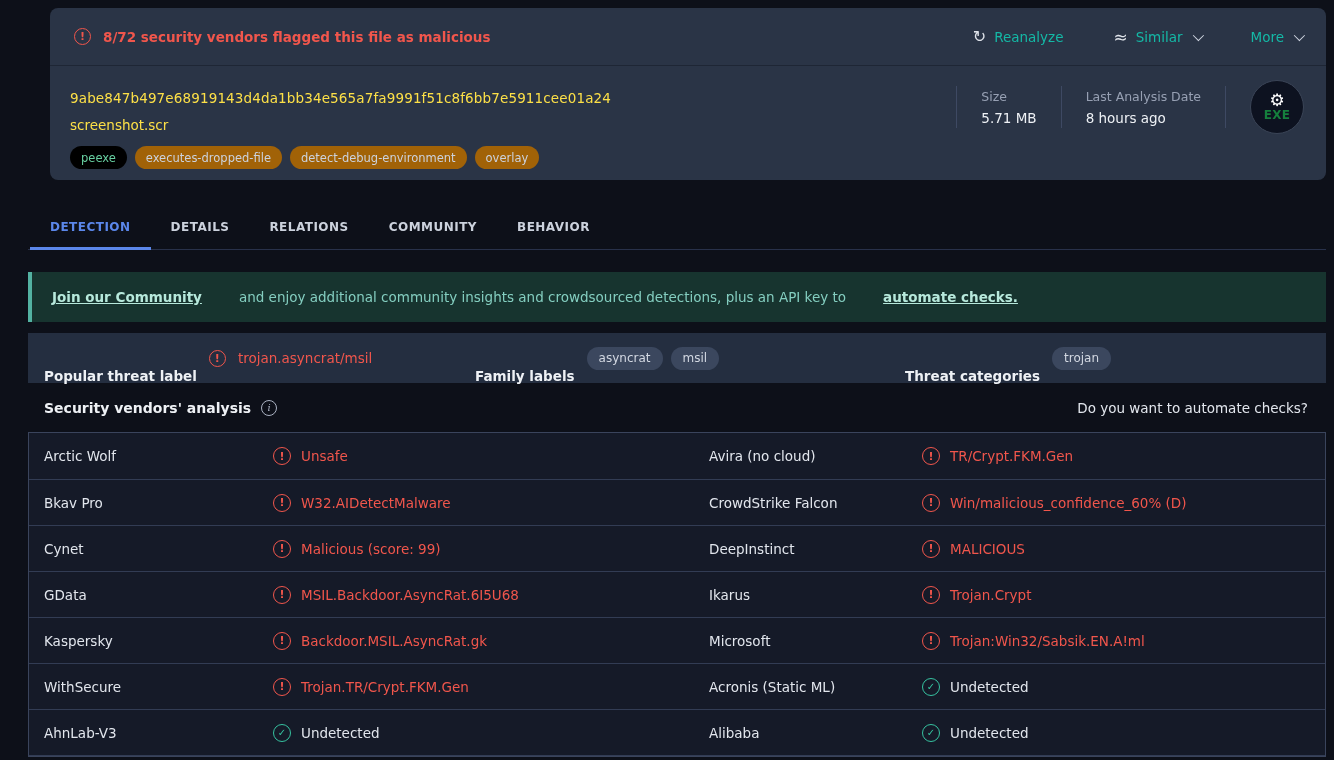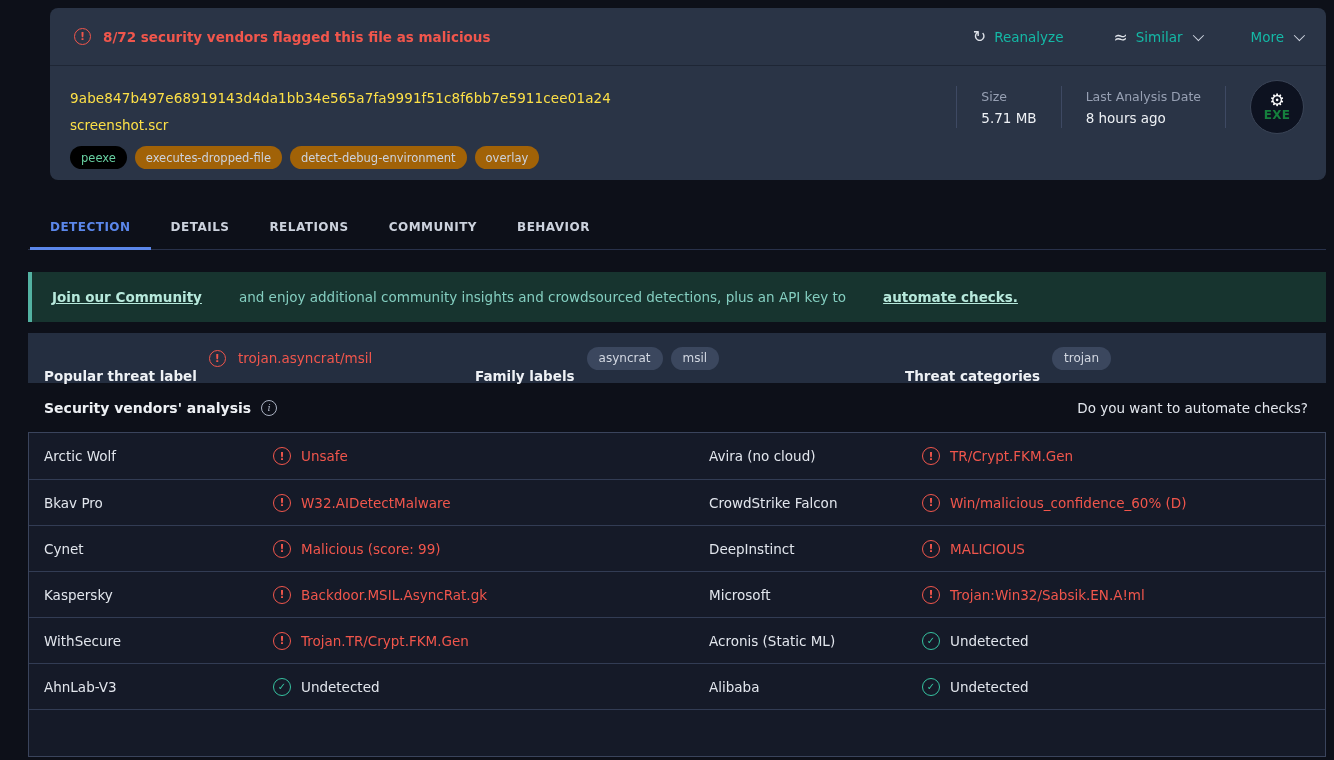--- a/index.html
+++ b/index.html
@@ -264,20 +264,32 @@
       <span class="sicon mal"></span>
       <span class="res-text mal">Malicious (score: 99)</span>
     </div>
     <div class="vcell-name">DeepInstinct</div>
     <div class="vcell-result">
       <span class="sicon mal"></span>
       <span class="res-text mal">MALICIOUS</span>
     </div>
   </div>
 
+  <div class="vrow">
+    <div class="vcell-name">GData</div>
+    <div class="vcell-result">
+      <span class="sicon mal"></span>
+      <span class="res-text mal">MSIL.Backdoor.AsyncRat.6I5U68</span>
+    </div>
+    <div class="vcell-name">Ikarus</div>
+    <div class="vcell-result">
+      <span class="sicon mal"></span>
+      <span class="res-text mal">Trojan.Crypt</span>
+    </div>
+  </div>
 
   <div class="vrow">
     <div class="vcell-name">Kaspersky</div>
     <div class="vcell-result">
       <span class="sicon mal"></span>
       <span class="res-text mal">Backdoor.MSIL.AsyncRat.gk</span>
     </div>
     <div class="vcell-name">Microsoft</div>
     <div class="vcell-result">
       <span class="sicon mal"></span>

